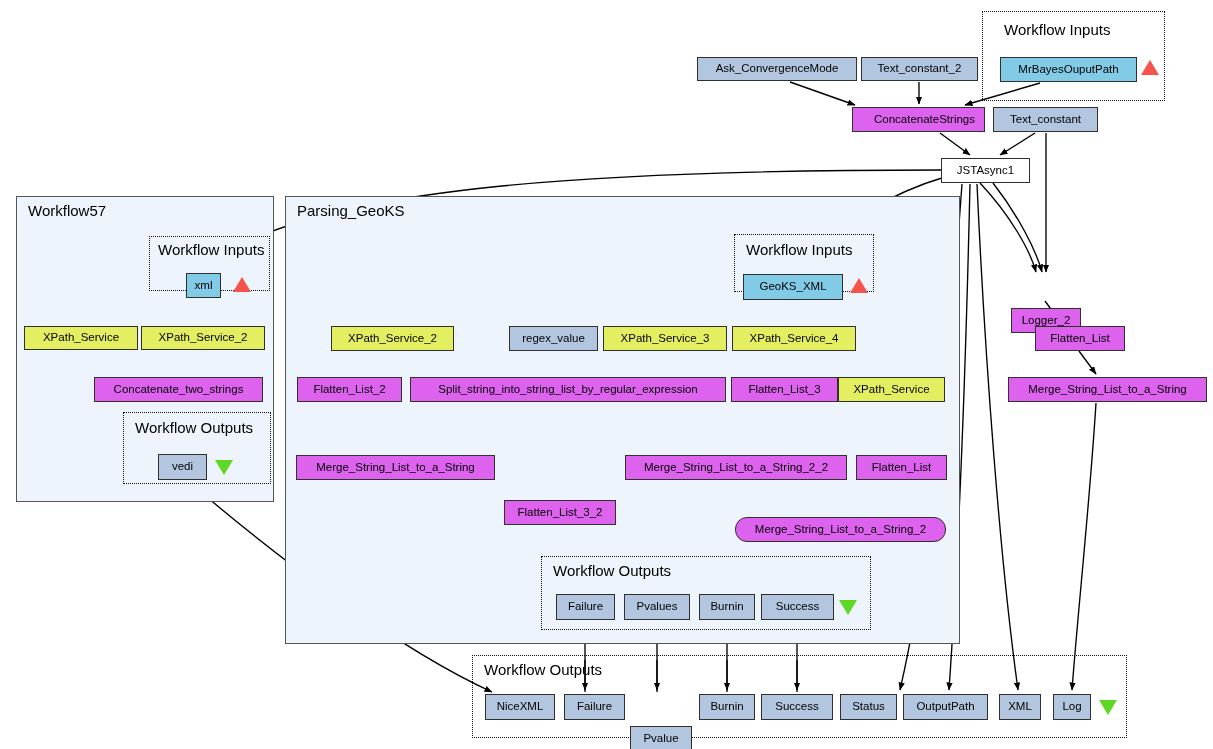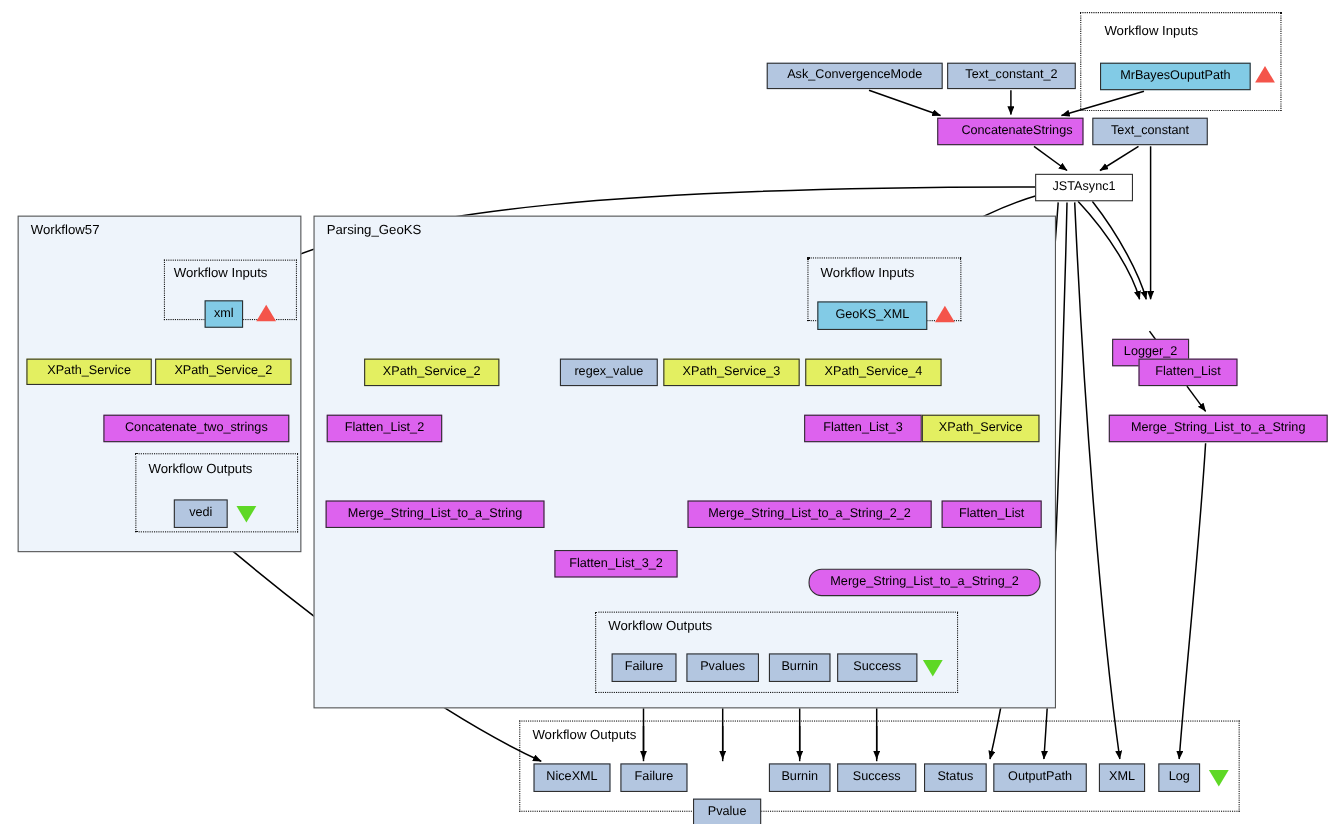--- a/index.html
+++ b/index.html
@@ -3,21 +3,21 @@
 <meta charset="utf-8">
 <style>
   html,body{margin:0;padding:0;background:#ffffff;}
   #canvas{position:relative;width:1213px;height:749px;background:#ffffff;
           font-family:"Liberation Sans","DejaVu Sans",sans-serif;overflow:hidden;}
   svg.edges{position:absolute;left:0;top:0;width:1213px;height:749px;pointer-events:none;}
 
   .cluster{position:absolute;box-sizing:border-box;}
   .cluster.solid{border:1.6px solid #555555;background:#eef4fb;}
   .cluster.dotted{border:1.6px dotted #111111;background:transparent;}
-  .cluster-label{position:absolute;font-size:12px;color:#000000;white-space:nowrap;}
+  .cluster-label{position:absolute;font-size:15px;color:#000000;white-space:nowrap;}
 
   .node{position:absolute;box-sizing:border-box;border:1.4px solid #303030;
         display:flex;align-items:center;justify-content:center;
         font-size:11.5px;color:#000000;white-space:nowrap;line-height:1;}
   .n-blue{background:#b3c6e0;}
   .n-cyan{background:#82cbe6;}
   .n-magenta{background:#dd62ee;}
   .n-yellow{background:#e3ef61;}
   .n-white{background:#ffffff;}
 
@@ -165,20 +165,21 @@
   <div class="node n-magenta" style="left:94px;top:377px;width:169px;height:25px;">Concatenate_two_strings</div>
   <div class="node n-blue" style="left:158px;top:454px;width:49px;height:26px;text-align:right;">vedi</div>
 
   <div class="node n-cyan" style="left:743px;top:274px;width:100px;height:26px;">GeoKS_XML</div>
   <div class="node n-yellow" style="left:331px;top:326px;width:123px;height:25px;">XPath_Service_2</div>
   <div class="node n-blue" style="left:509px;top:326px;width:89px;height:25px;">regex_value</div>
   <div class="node n-yellow" style="left:603px;top:326px;width:124px;height:25px;">XPath_Service_3</div>
   <div class="node n-yellow" style="left:732px;top:326px;width:124px;height:25px;">XPath_Service_4</div>
 
   <div class="node n-magenta" style="left:297px;top:377px;width:105px;height:25px;">Flatten_List_2</div>
+  <div class="node n-magenta" style="left:410px;top:377px;width:316px;height:25px;">Split_string_into_string_list_by_regular_expression</div>
   <div class="node n-magenta" style="left:731px;top:377px;width:107px;height:25px;">Flatten_List_3</div>
   <div class="node n-yellow" style="left:838px;top:377px;width:107px;height:25px;">XPath_Service</div>
 
   <div class="node n-magenta" style="left:296px;top:455px;width:199px;height:25px;">Merge_String_List_to_a_String</div>
   <div class="node n-magenta" style="left:504px;top:455px;width:112px;height:25px;margin-top:45px;">Flatten_List_3_2</div>
   <div class="node n-magenta" style="left:625px;top:455px;width:222px;height:25px;">Merge_String_List_to_a_String_2_2</div>
   <div class="node n-magenta" style="left:856px;top:455px;width:91px;height:25px;">Flatten_List</div>
 
   <div class="node n-magenta" style="left:735px;top:517px;width:211px;height:25px;border-radius:12px;">Merge_String_List_to_a_String_2</div>
 

